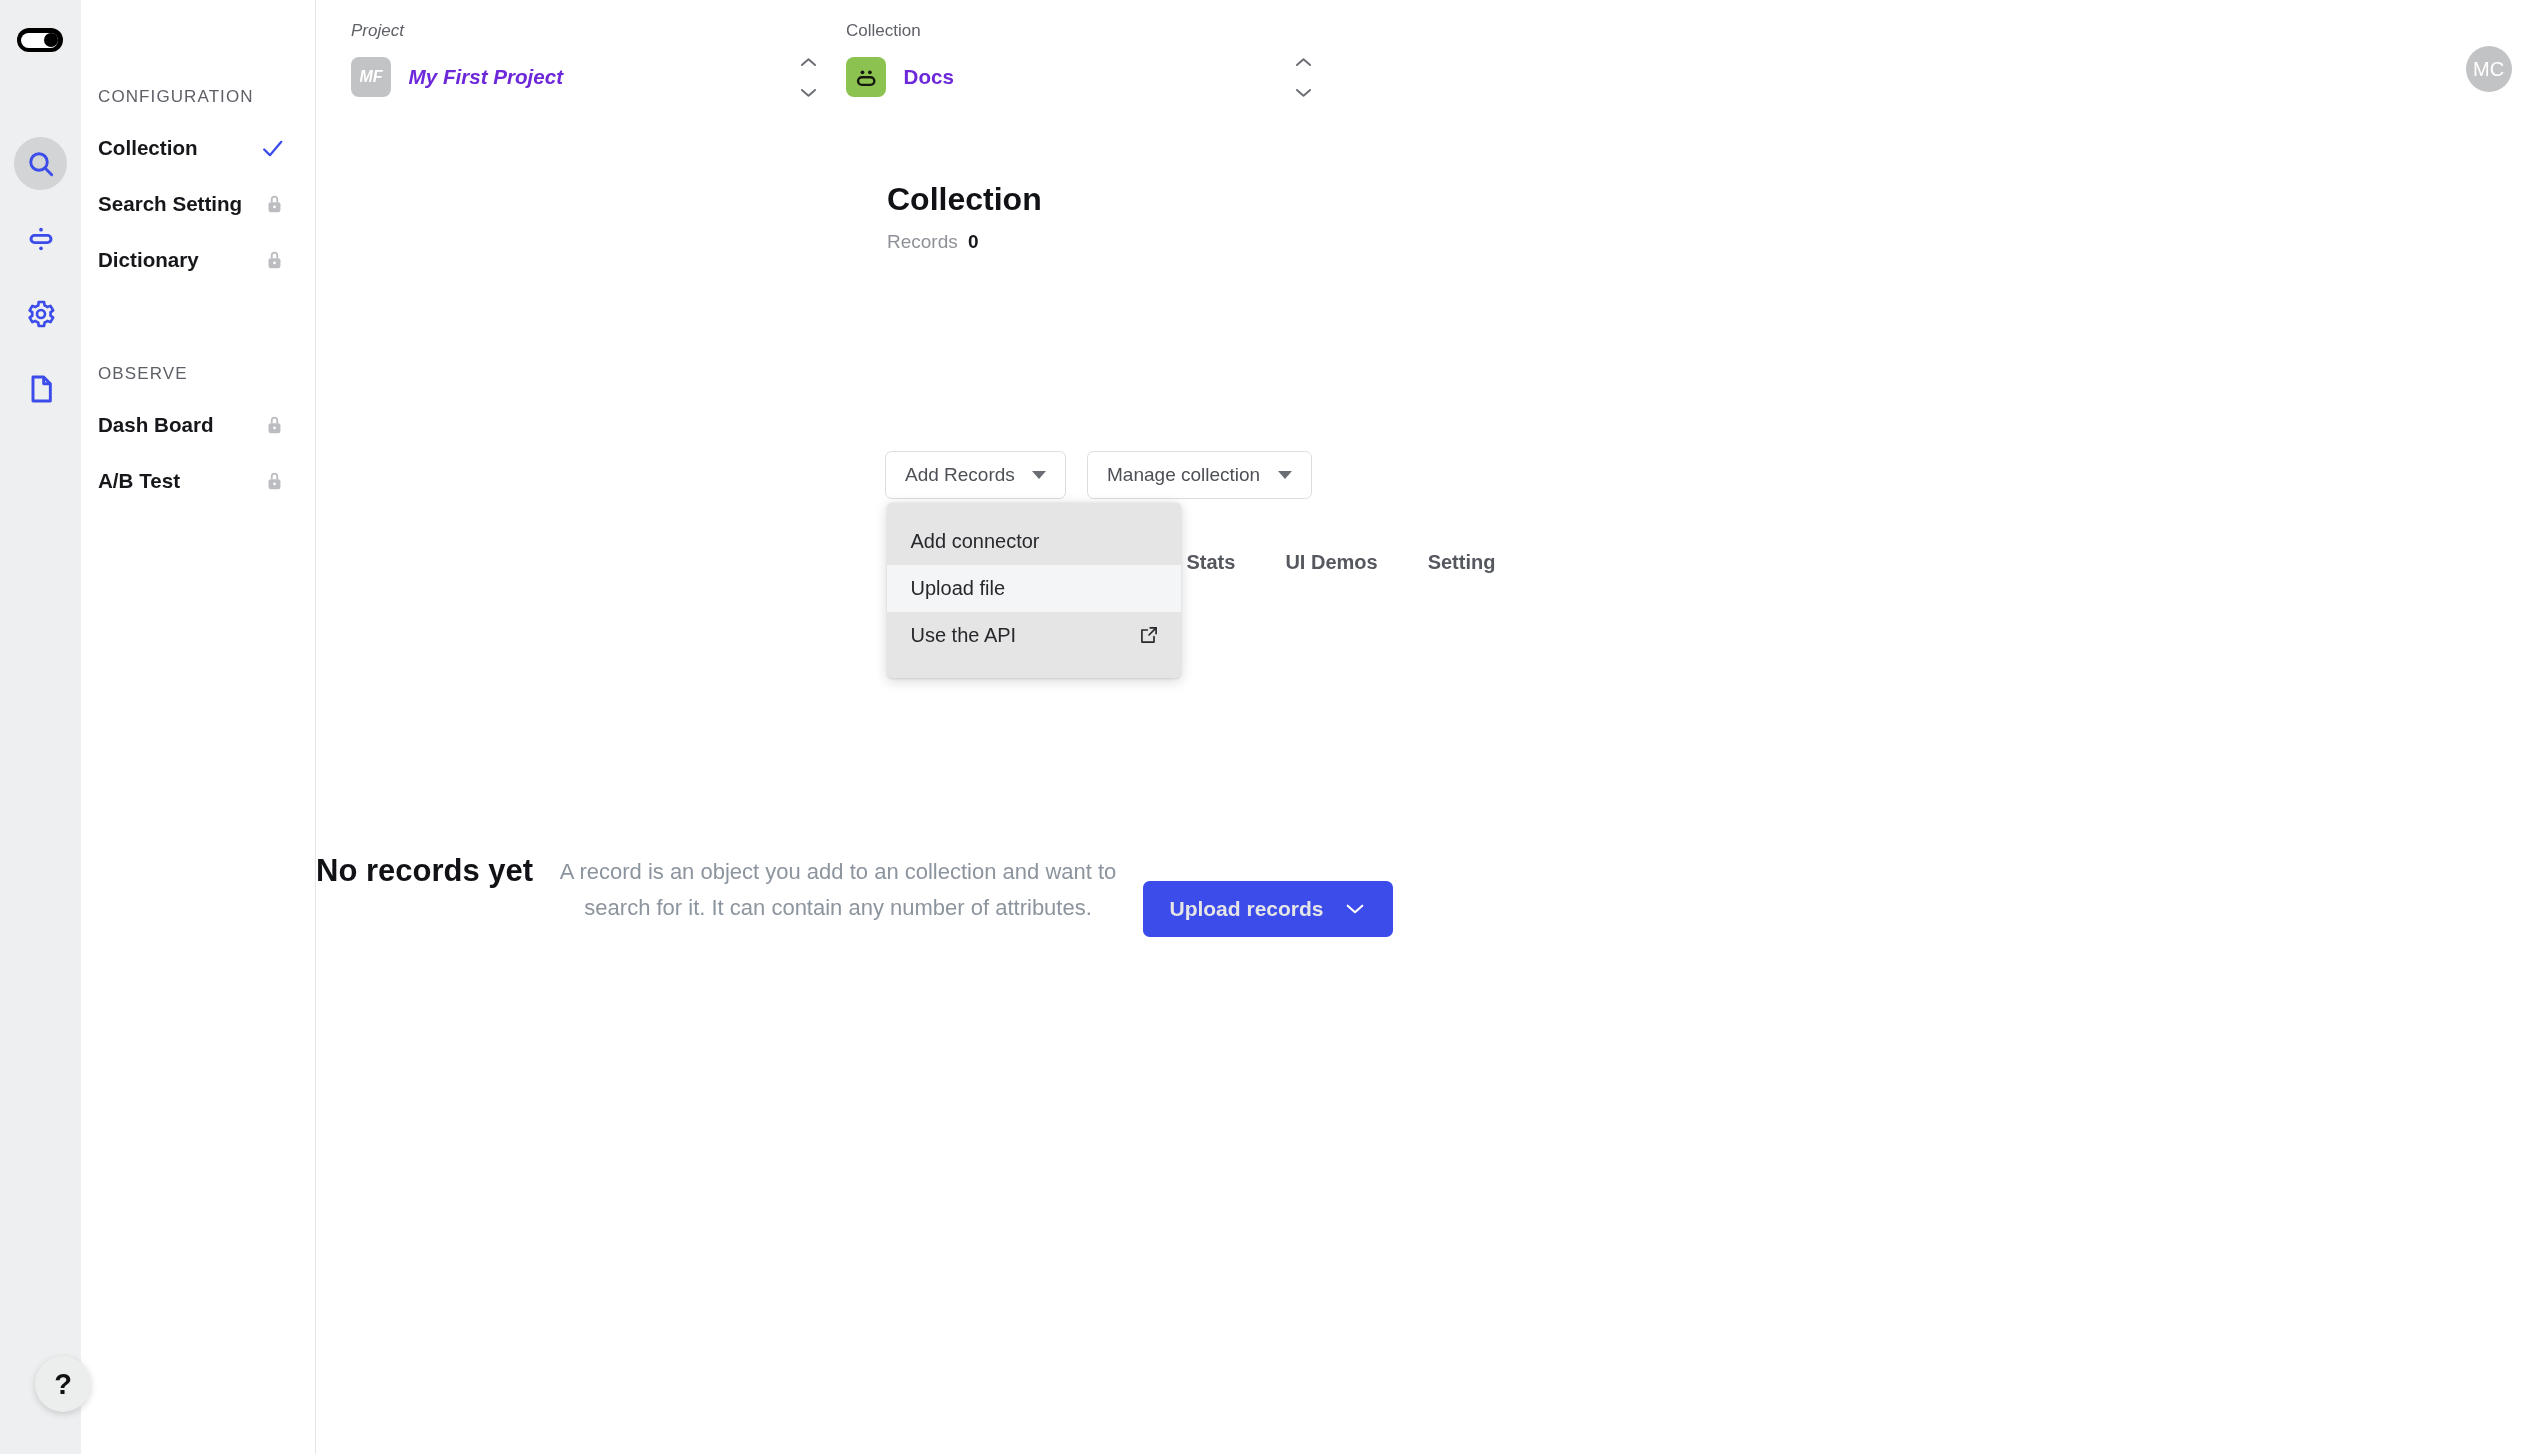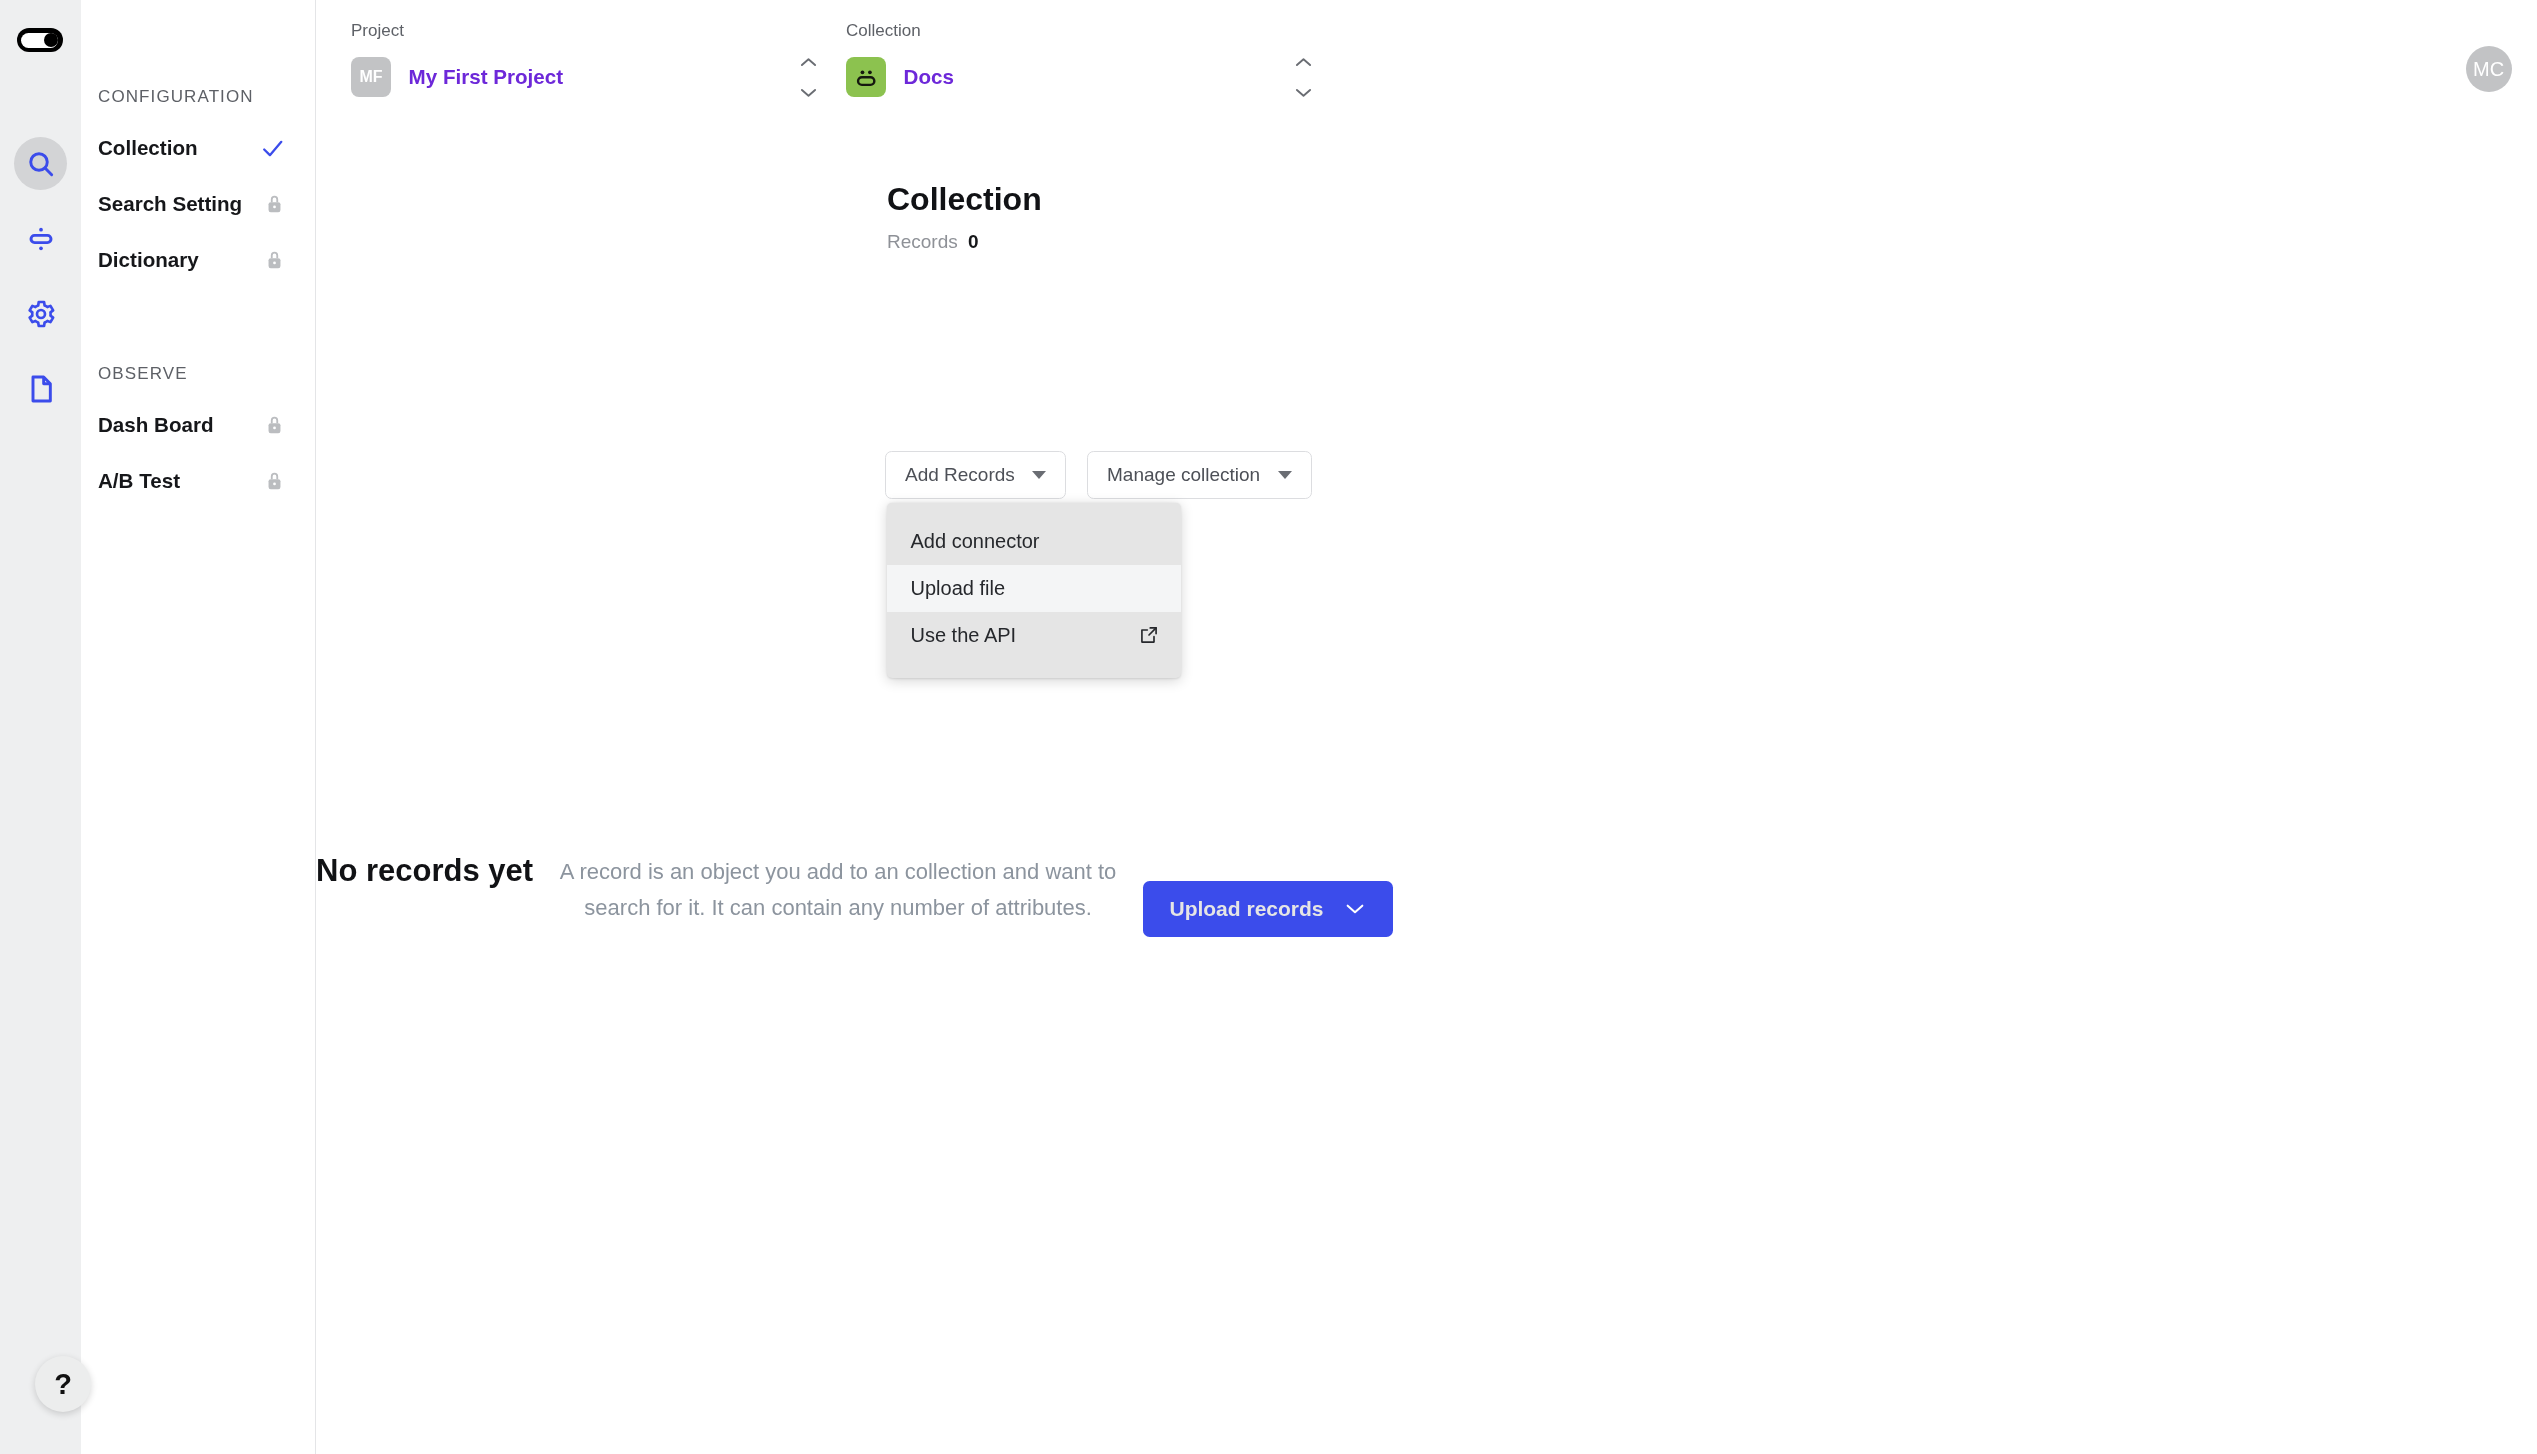--- a/index.html
+++ b/index.html
@@ -132,21 +132,21 @@
 
   .topbar {
     position: absolute;
     top: 0; left: 0; right: 0;
     height: 144px;
   }
   .selector {
     position: absolute;
     top: 20.6px;
   }
-  .selector.project { left: 35px; width: 470px; }
+  .selector.project { left: 35px; width: 470px; font-style: italic; }
   .selector.collection { left: 530px; width: 470px; }
   .selector .cap {
     font-size: 17px;
     color: #5e6167;
     margin-bottom: 14.7px;
     display: block;
   }
   .selector .row {
     display: flex;
     align-items: center;
@@ -458,20 +458,27 @@
         <div class="btn-outline">
           <span>Add Records</span>
           <span class="caret"></span>
         </div>
         <div class="btn-outline">
           <span>Manage collection</span>
           <span class="caret"></span>
         </div>
       </div>
 
+      <div class="tabs">
+        <div class="tab hidden-behind">Records</div>
+        <div class="tab hidden-behind">Attributes</div>
+        <div class="tab">Stats</div>
+        <div class="tab">UI Demos</div>
+        <div class="tab">Setting</div>
+      </div>
 
       <div class="dropdown">
         <div class="dd-item">
           <span>Add connector</span>
         </div>
         <div class="dd-item highlight">
           <span>Upload file</span>
         </div>
         <div class="dd-item">
           <span>Use the API</span>

